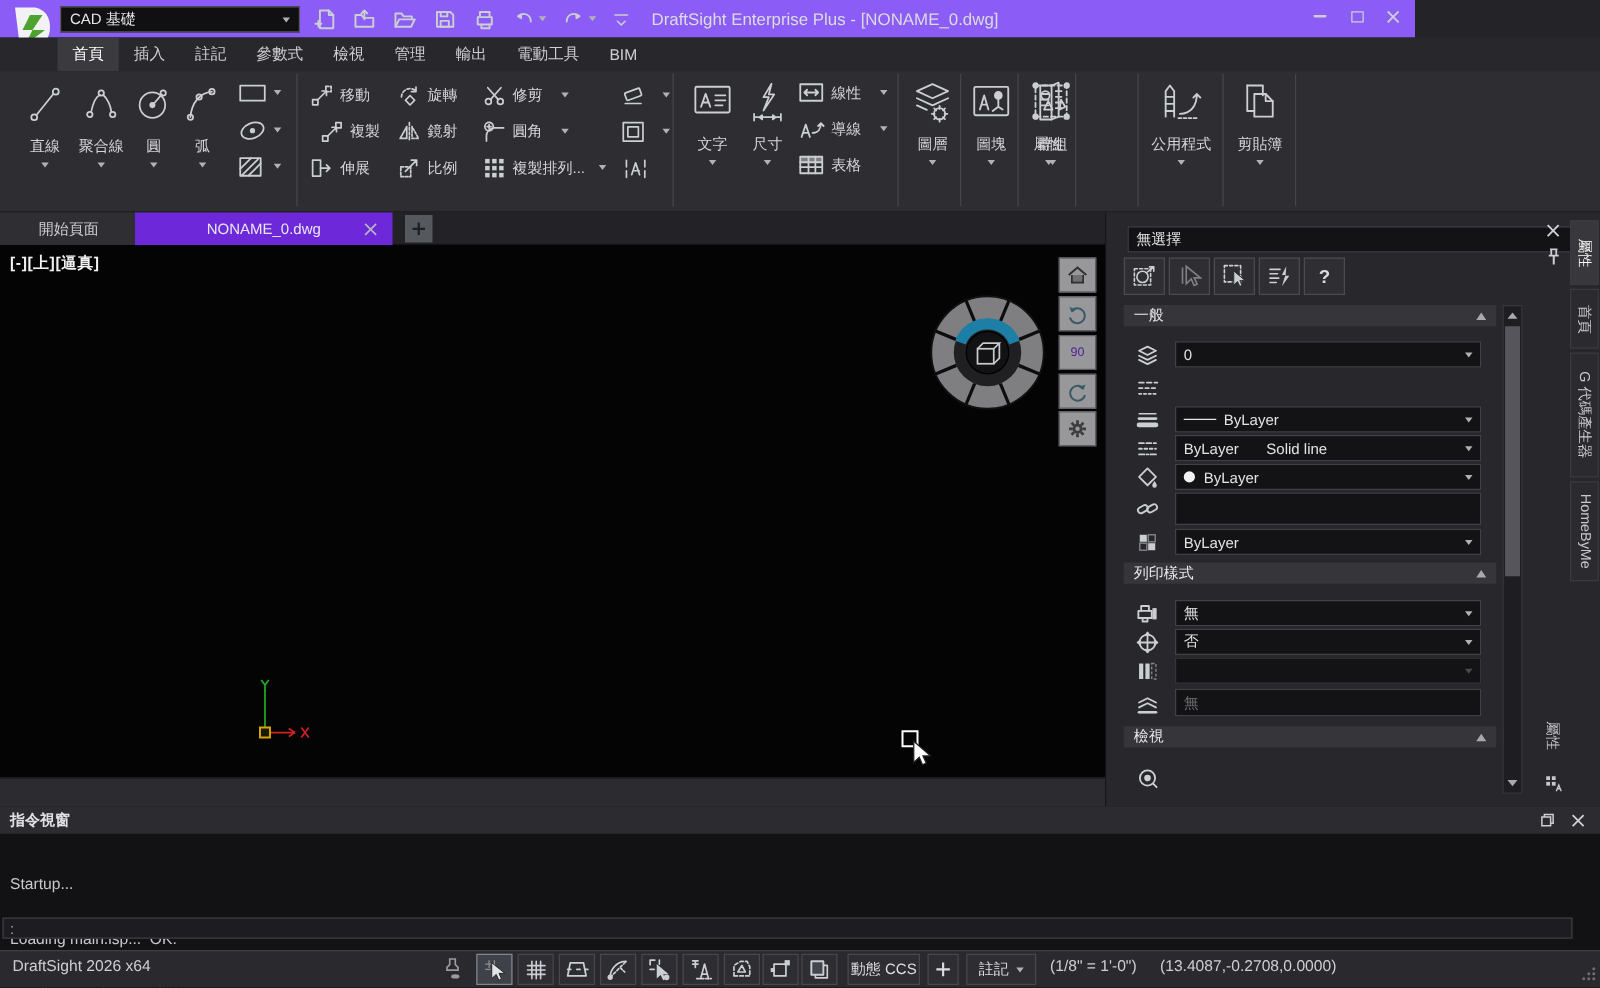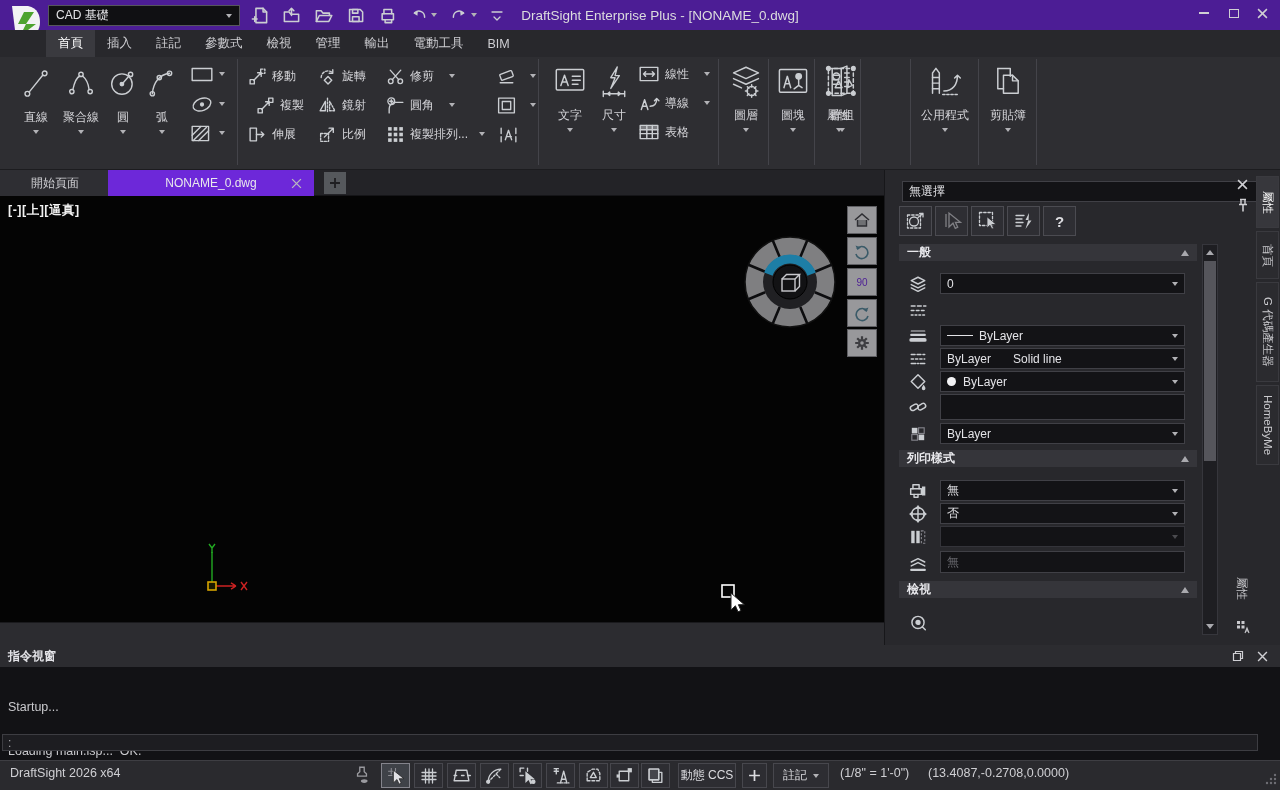--- a/index.html
+++ b/index.html
@@ -7,21 +7,21 @@
   body{font-family:"Liberation Sans","DejaVu Sans",sans-serif;-webkit-font-smoothing:antialiased}
   .app{position:relative;width:1280px;height:790px;background:#242428;overflow:hidden;color:#d6d6da;font-size:12px}
   .abs{position:absolute}
   svg{display:block}
   .lic{stroke:#cbced2;fill:none;stroke-width:1.3;stroke-linecap:round;stroke-linejoin:round}
   
   .cvd{display:inline-block;width:0;height:0;border:3.5px solid transparent;border-top:4.5px solid #b2b2b6;border-bottom:none}
   .tri-up{display:inline-block;width:0;height:0;border:4.5px solid transparent;border-bottom:6px solid #a9a9ae;border-top:none}
   .tri-dn{display:inline-block;width:0;height:0;border:4.5px solid transparent;border-top:6px solid #a9a9ae;border-bottom:none}
   
-  .titlebar{left:0;top:0;width:1280px;height:30px;background:#4c1d95}
+  .titlebar{left:0;top:0;width:1132px;height:30px;background:#8b5cf6}
   .workspace{left:48px;top:5px;width:192px;height:21px;background:#101013;border:1px solid #56565c;display:flex;align-items:center;padding:0 7px;color:#e4e4e8}
   .workspace .cvd{margin-left:auto}
   .qat{display:flex;align-items:center;gap:13px;left:250px;top:4px;height:22px}
   .apptitle{left:380px;top:0;width:560px;height:30px;display:flex;align-items:center;justify-content:center;color:#dcdcde;font-size:13.5px}
   .winctl{top:0;height:26px;width:28px;display:flex;align-items:center;justify-content:center}
   
   .tabrow{left:0;top:30px;width:1280px;height:27px;background:#28282c}
   .rtab{height:27px;display:flex;align-items:center;padding:0 12px;color:#cfcfd3;float:left;font-size:12.5px}
   .rtab.active{background:#3a3a3f;color:#fff}
   .tabrow-right{right:6px;top:30px;height:27px;display:flex;align-items:center;gap:9px;color:#cfcfd3}
@@ -39,21 +39,21 @@
   
   .canvas{left:0;top:196px;width:884px;height:426px;background:#040404}
   .vplabel{left:8px;top:202px;color:#f2f2f2;font-weight:bold;font-size:12.5px;letter-spacing:.5px}
   .navbtn{left:847px;width:30px;height:28px;background:#98989b;border:1px solid #5f5f63;display:flex;align-items:center;justify-content:center}
   
   .sheetbar{left:0;top:622px;width:884px;height:23px;background:#2c2c30;border-top:1px solid #1a1a1d}
   
   .rightregion{left:884px;top:170px;width:396px;height:475px;background:#28282c;border-left:1px solid #17171a}
   .fld{position:absolute;background:#131316;border:1px solid #404046;color:#e3e3e7;display:flex;align-items:center;padding:0 6px;font-size:12px}
   .fld .cvd{margin-left:auto}
-  .sechdr{position:absolute;background:#35353a;display:flex;align-items:center;padding:0 8px;color:#e8e8ec;font-weight:bold;font-size:12px}
+  .sechdr{position:absolute;background:#35353a;display:flex;align-items:center;padding:0 8px;color:#e8e8ec;font-weight:normal;font-size:12px}
   .sechdr .tri-up{margin-left:auto}
   .pico{position:absolute;width:20px;height:18px}
   .ptbtn{position:absolute;width:33px;height:30px;border:1px solid #4b4b51;background:#2e2e33;display:flex;align-items:center;justify-content:center}
   .sidetab{position:absolute;left:1256px;width:23px;background:#2b2b2f;color:#c9c9cd;display:flex;align-items:center;justify-content:center;writing-mode:vertical-rl;text-orientation:sideways;font-size:11.5px;border:1px solid #3a3a3f}
   .sidetab.active{background:#37373c;color:#fff}
   
   .cmdwin{left:0;top:645px;width:1280px;height:115px;background:#121215}
   .cmdbar{left:0;top:645px;width:1280px;height:22px;background:#2c2c30;display:flex;align-items:center;padding:0 8px;font-weight:bold;color:#e2e2e6}
   .cmdlog{left:8px;top:671px;width:1000px;color:#c9c9cd;font-size:12.5px;line-height:14.6px;white-space:pre}
   .cmdprompt{left:2px;top:734px;width:1256px;height:17px;background:#1d1d21;border:1px solid #3d3d42;color:#a6a6ab;display:flex;align-items:center;padding:0 5px}

